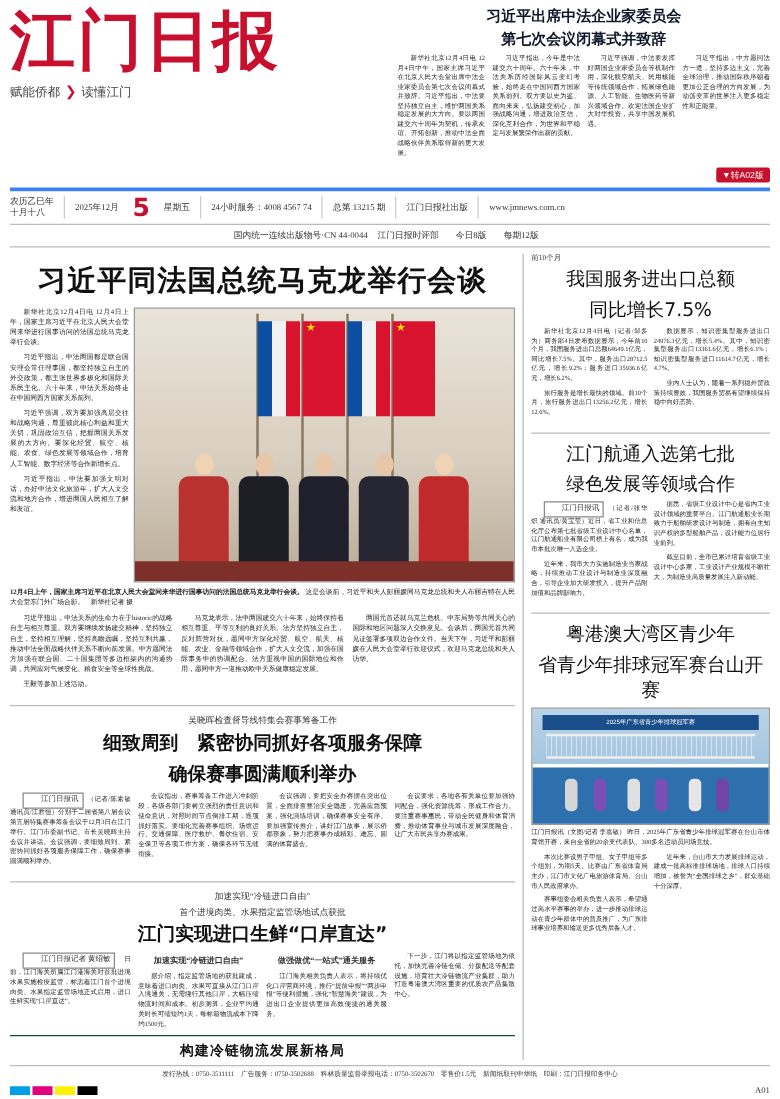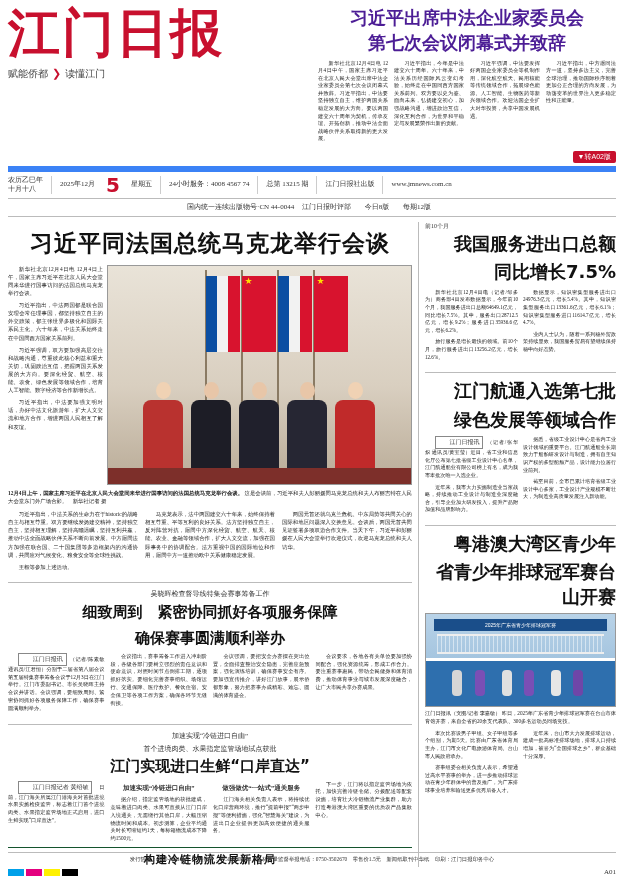--- a/index.html
+++ b/index.html
@@ -6,38 +6,38 @@
   body{
     width:624px;height:879px;
     background:#ffffff;
     font-family:"Liberation Serif", serif;
     color:#111;
     overflow:hidden;
   }
   .page{position:relative;width:624px;height:879px;box-sizing:border-box;padding:6px 8px;}
 
   
-  .masthead{display:flex;align-items:flex-start;border-bottom:6px solid #3b82f6;padding-bottom:3px;}
+  .masthead{display:flex;align-items:flex-start;border-bottom:3px solid #3b82f6;padding-bottom:3px;}
   .logo-wrap{width:300px;flex:0 0 300px;}
   .logo{
     font-family:"DejaVu Serif", serif;
     font-weight:bold;
     font-size:52px;
     letter-spacing:2px;
     color:#c8102e;
     line-height:1.05;
     white-space:nowrap;
   }
   .logo-slogan{display:flex;align-items:center;gap:4px;margin-top:6px;font-size:10px;color:#444;}
   .logo-slogan .dot{color:#c8102e;font-size:11px;}
 
   .head-right{flex:1;padding-left:10px;}
   .head-lead{
     font-family:"DejaVu Sans", sans-serif;
-    font-weight:bold;font-size:18px;line-height:1.3;color:#4c1d95;text-align:center;
+    font-weight:bold;font-size:12px;line-height:1.3;color:#0f172a;text-align:center;
   }
   .head-lead-2{margin-top:2px;}
   .head-cols{display:flex;gap:6px;margin-top:5px;font-size:5.2px;line-height:1.45;color:#222;text-align:justify;}
   .head-cols .col{flex:1;}
   .head-more{text-align:right;margin-top:2px;}
   .badge-red{
     display:inline-block;background:#c8102e;color:#fff;font-size:7px;
     padding:1px 5px;border-radius:2px;font-family:"Liberation Sans",sans-serif;
   }
 
@@ -113,21 +113,21 @@
   }
   .subhead-c{font-size:6.5px;text-align:center;color:#333;margin:2px 0 4px;font-weight:bold;}
   .footer-strap{
     margin-top:0;text-align:center;font-family:"DejaVu Sans",sans-serif;font-weight:bold;
     font-size:11px;color:#111;letter-spacing:1px;border-top:1px solid #14532d;padding-top:4px;
   }
 
   
   .r-kicker{font-size:6px;color:#333;line-height:1.4;margin-bottom:2px;}
   h2.rhead{
-    font-family:"DejaVu Sans",sans-serif;font-size:18px;font-weight:bold;text-align:right;
+    font-family:"DejaVu Sans",sans-serif;font-size:15px;font-weight:normal;text-align:center;
     line-height:1.35;margin:2px 0 4px;color:#111;
   }
   .rcols{display:flex;gap:5px;}
   .rcols .c{flex:1;font-size:5.1px;line-height:1.5;text-align:justify;color:#222;}
   .rcols .c p{margin:0 0 4px;}
   .rphoto{
     height:92px;border:1px solid #999;position:relative;overflow:hidden;
     background:linear-gradient(#b9d3e8,#8fb6d6);margin-bottom:3px;
   }
   .court{position:absolute;bottom:0;left:0;right:0;height:48px;background:#2e6fae;}

